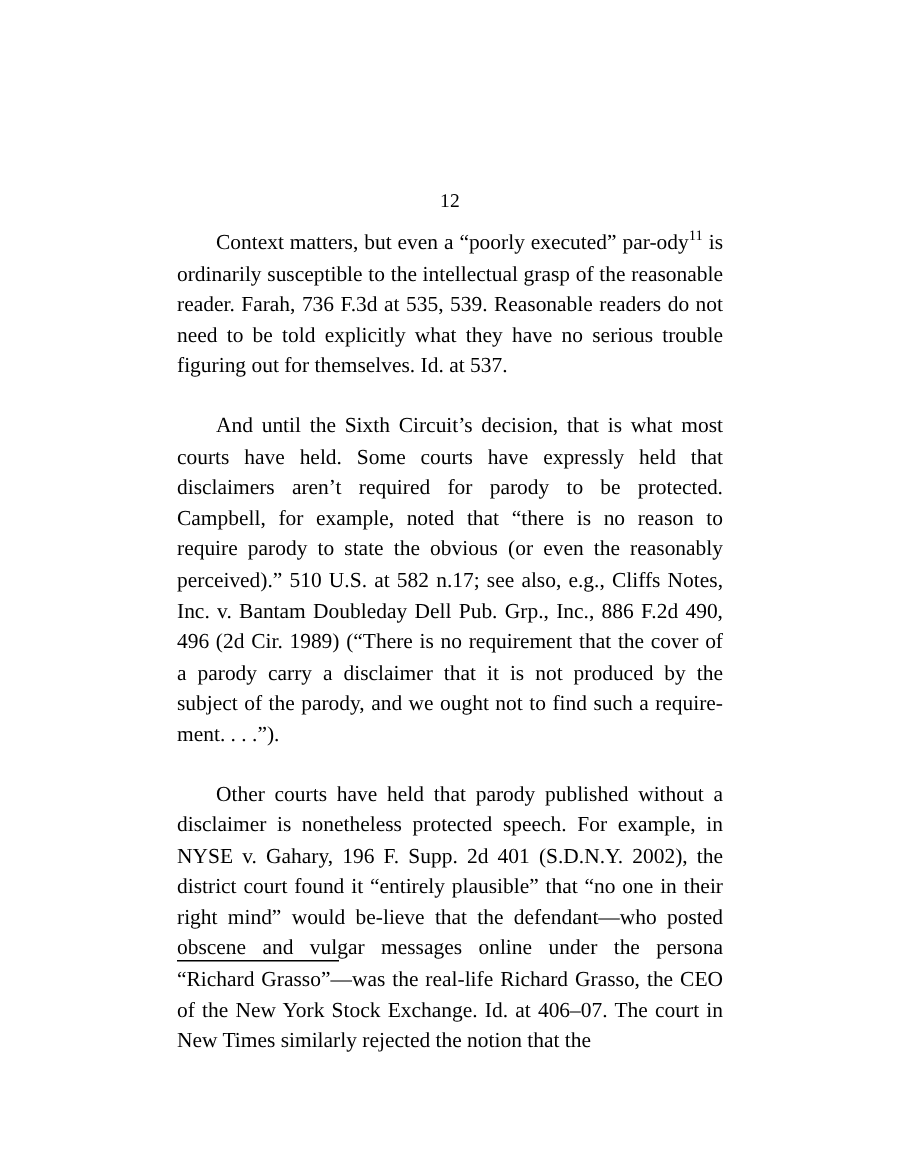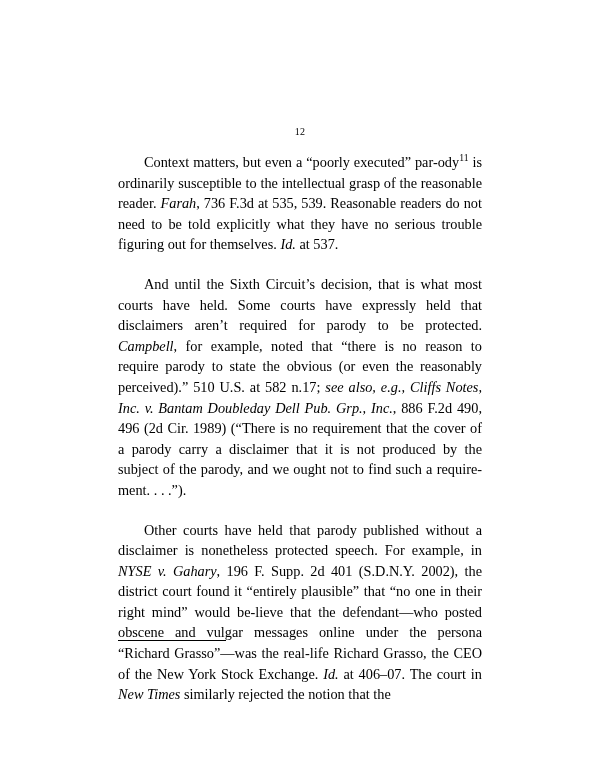--- a/index.html
+++ b/index.html
@@ -19,21 +19,21 @@
     width: 600px;
     height: 776px;
     box-sizing: border-box;
   }
   .page-number {
     position: absolute;
     top: 126px;
     left: 0;
     width: 600px;
     text-align: center;
-    font-size: 10px;
+    font-size: 13px;
     letter-spacing: 0.2px;
   }
   .body-block {
     position: absolute;
     top: 152px;
     left: 118px;
     width: 364px;
   }
   p.para {
     margin: 0 0 0 0;
@@ -41,21 +41,20 @@
     text-align: justify;
     font-size: 14.3px;
     line-height: 20.6px;
     -webkit-hyphens: none;
     hyphens: none;
   }
   p.para + p.para {
     margin-top: 19px;
   }
   .it {
-    font-style: italic;
   }
   .footnote-rule {
     position: absolute;
     top: 640px;
     left: 118px;
     width: 108px;
     height: 1px;
     background: #000000;
   }
   .footnote {

